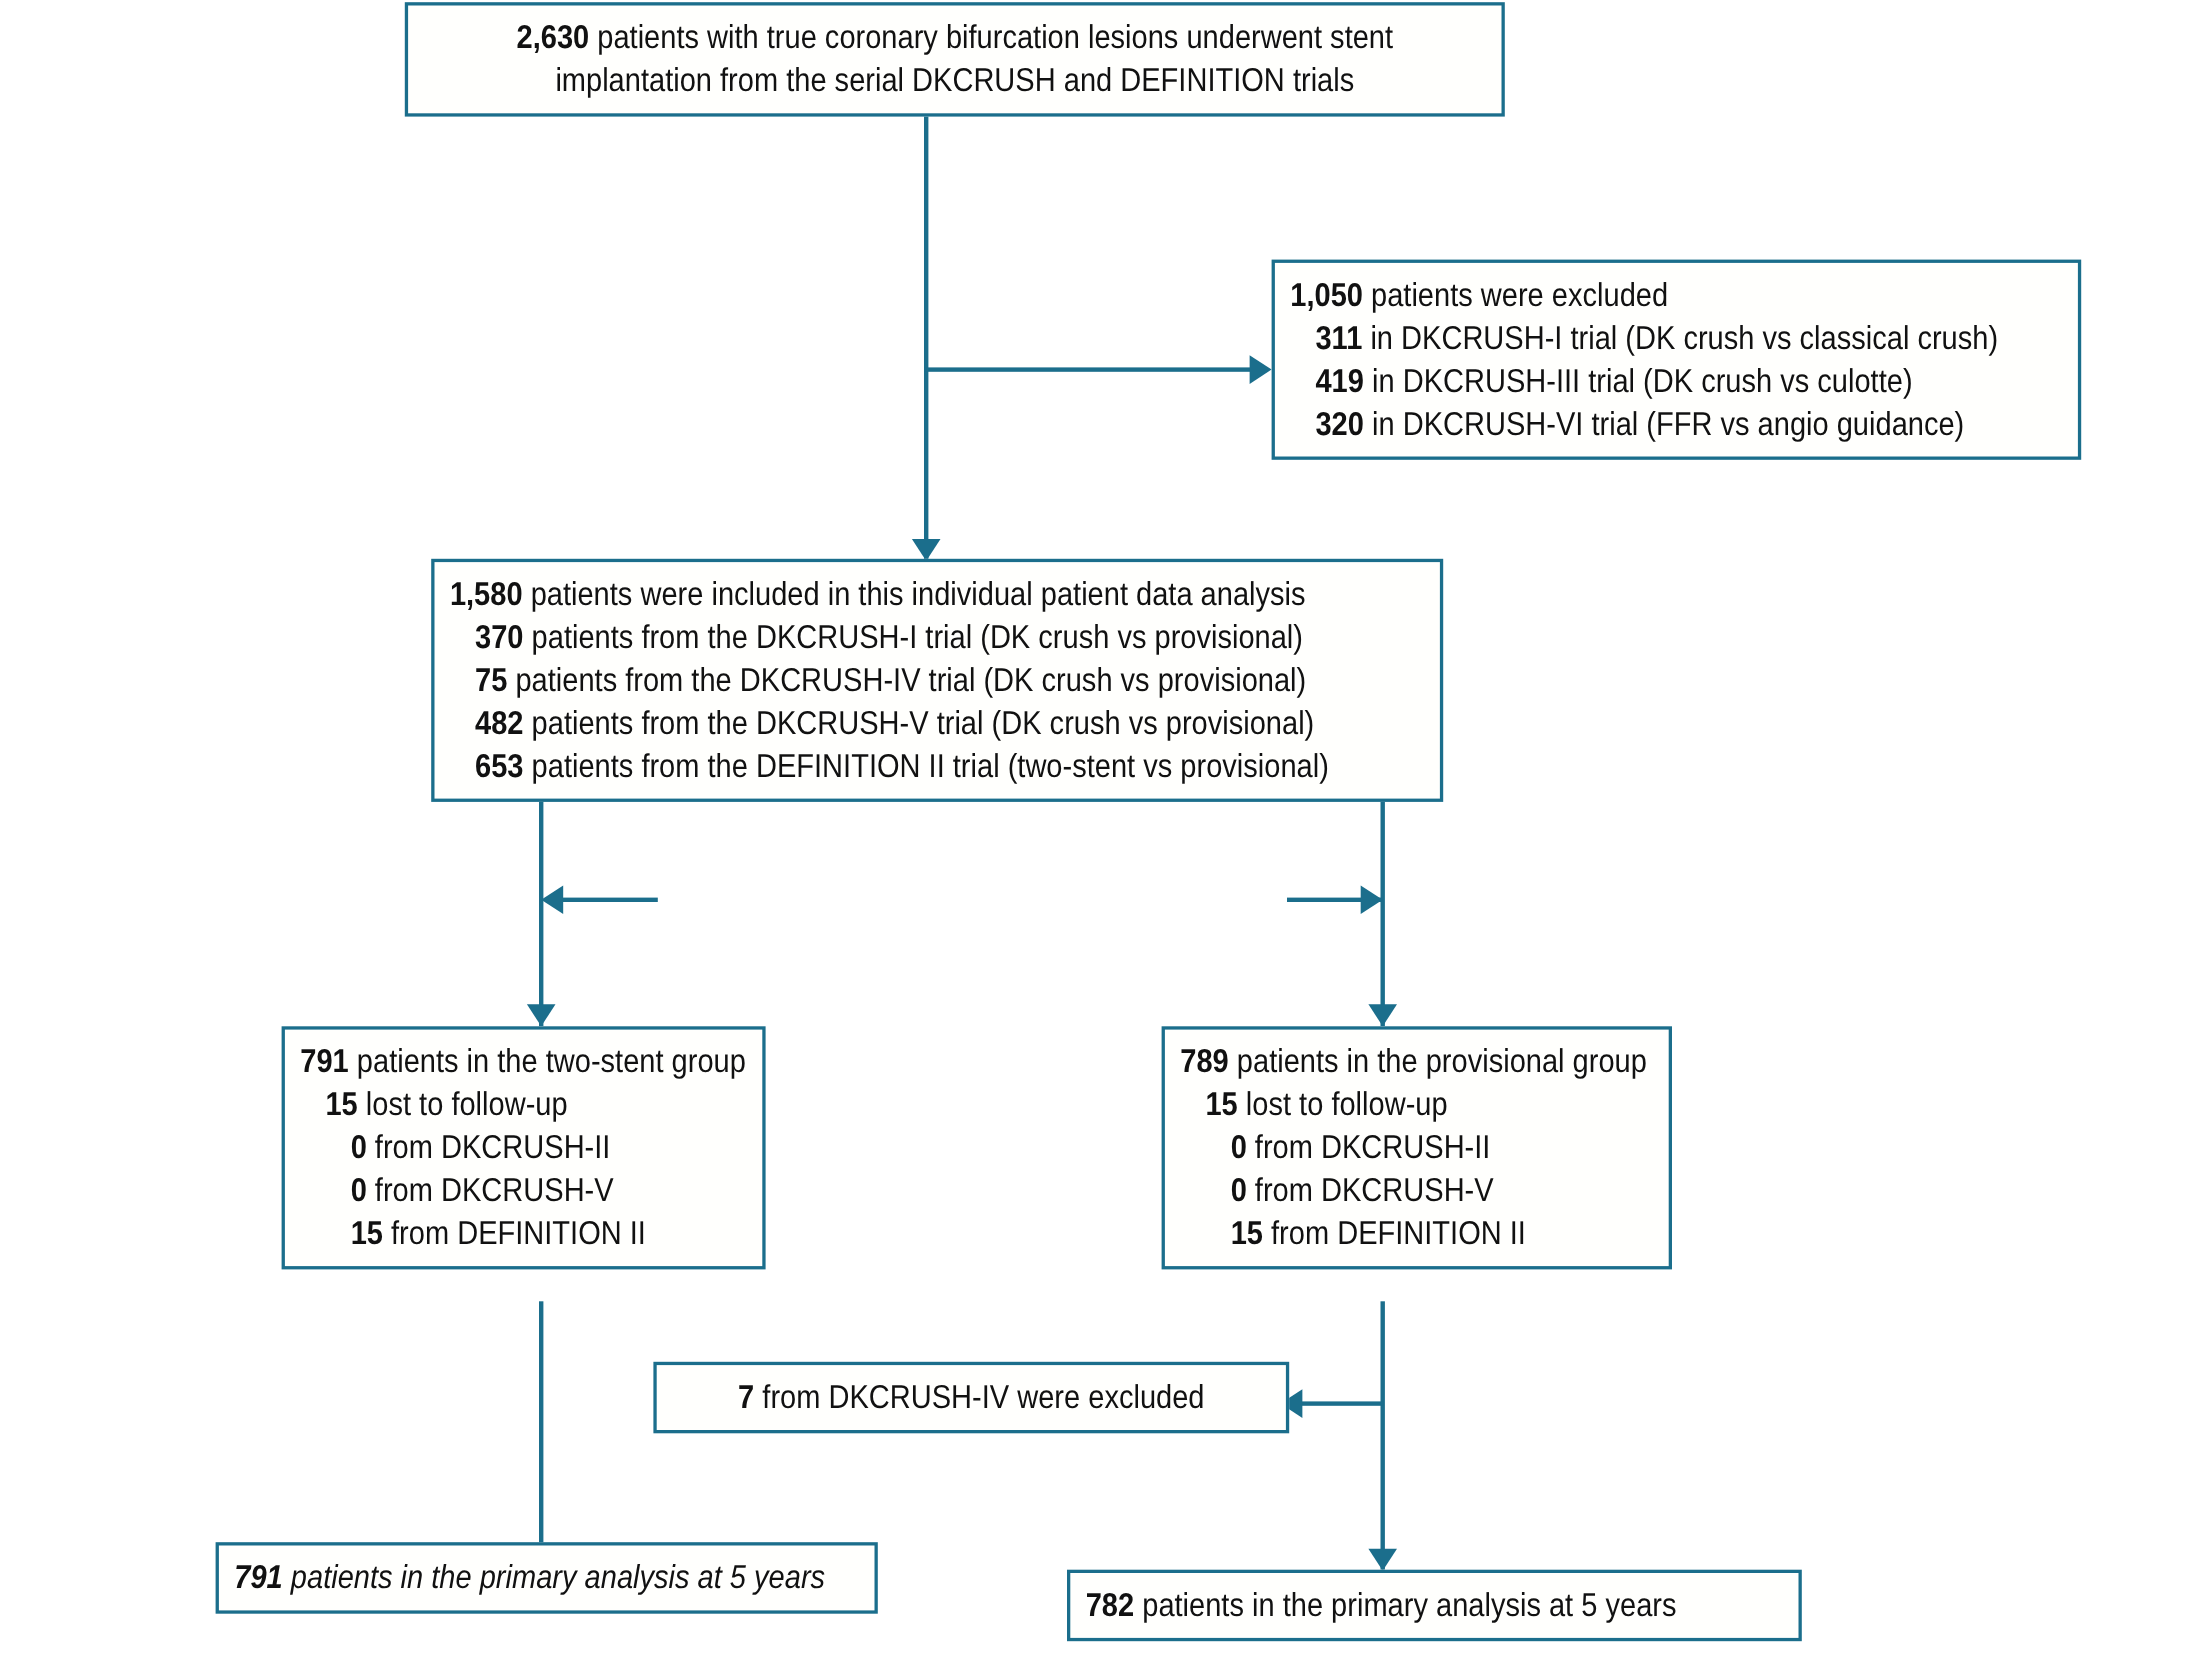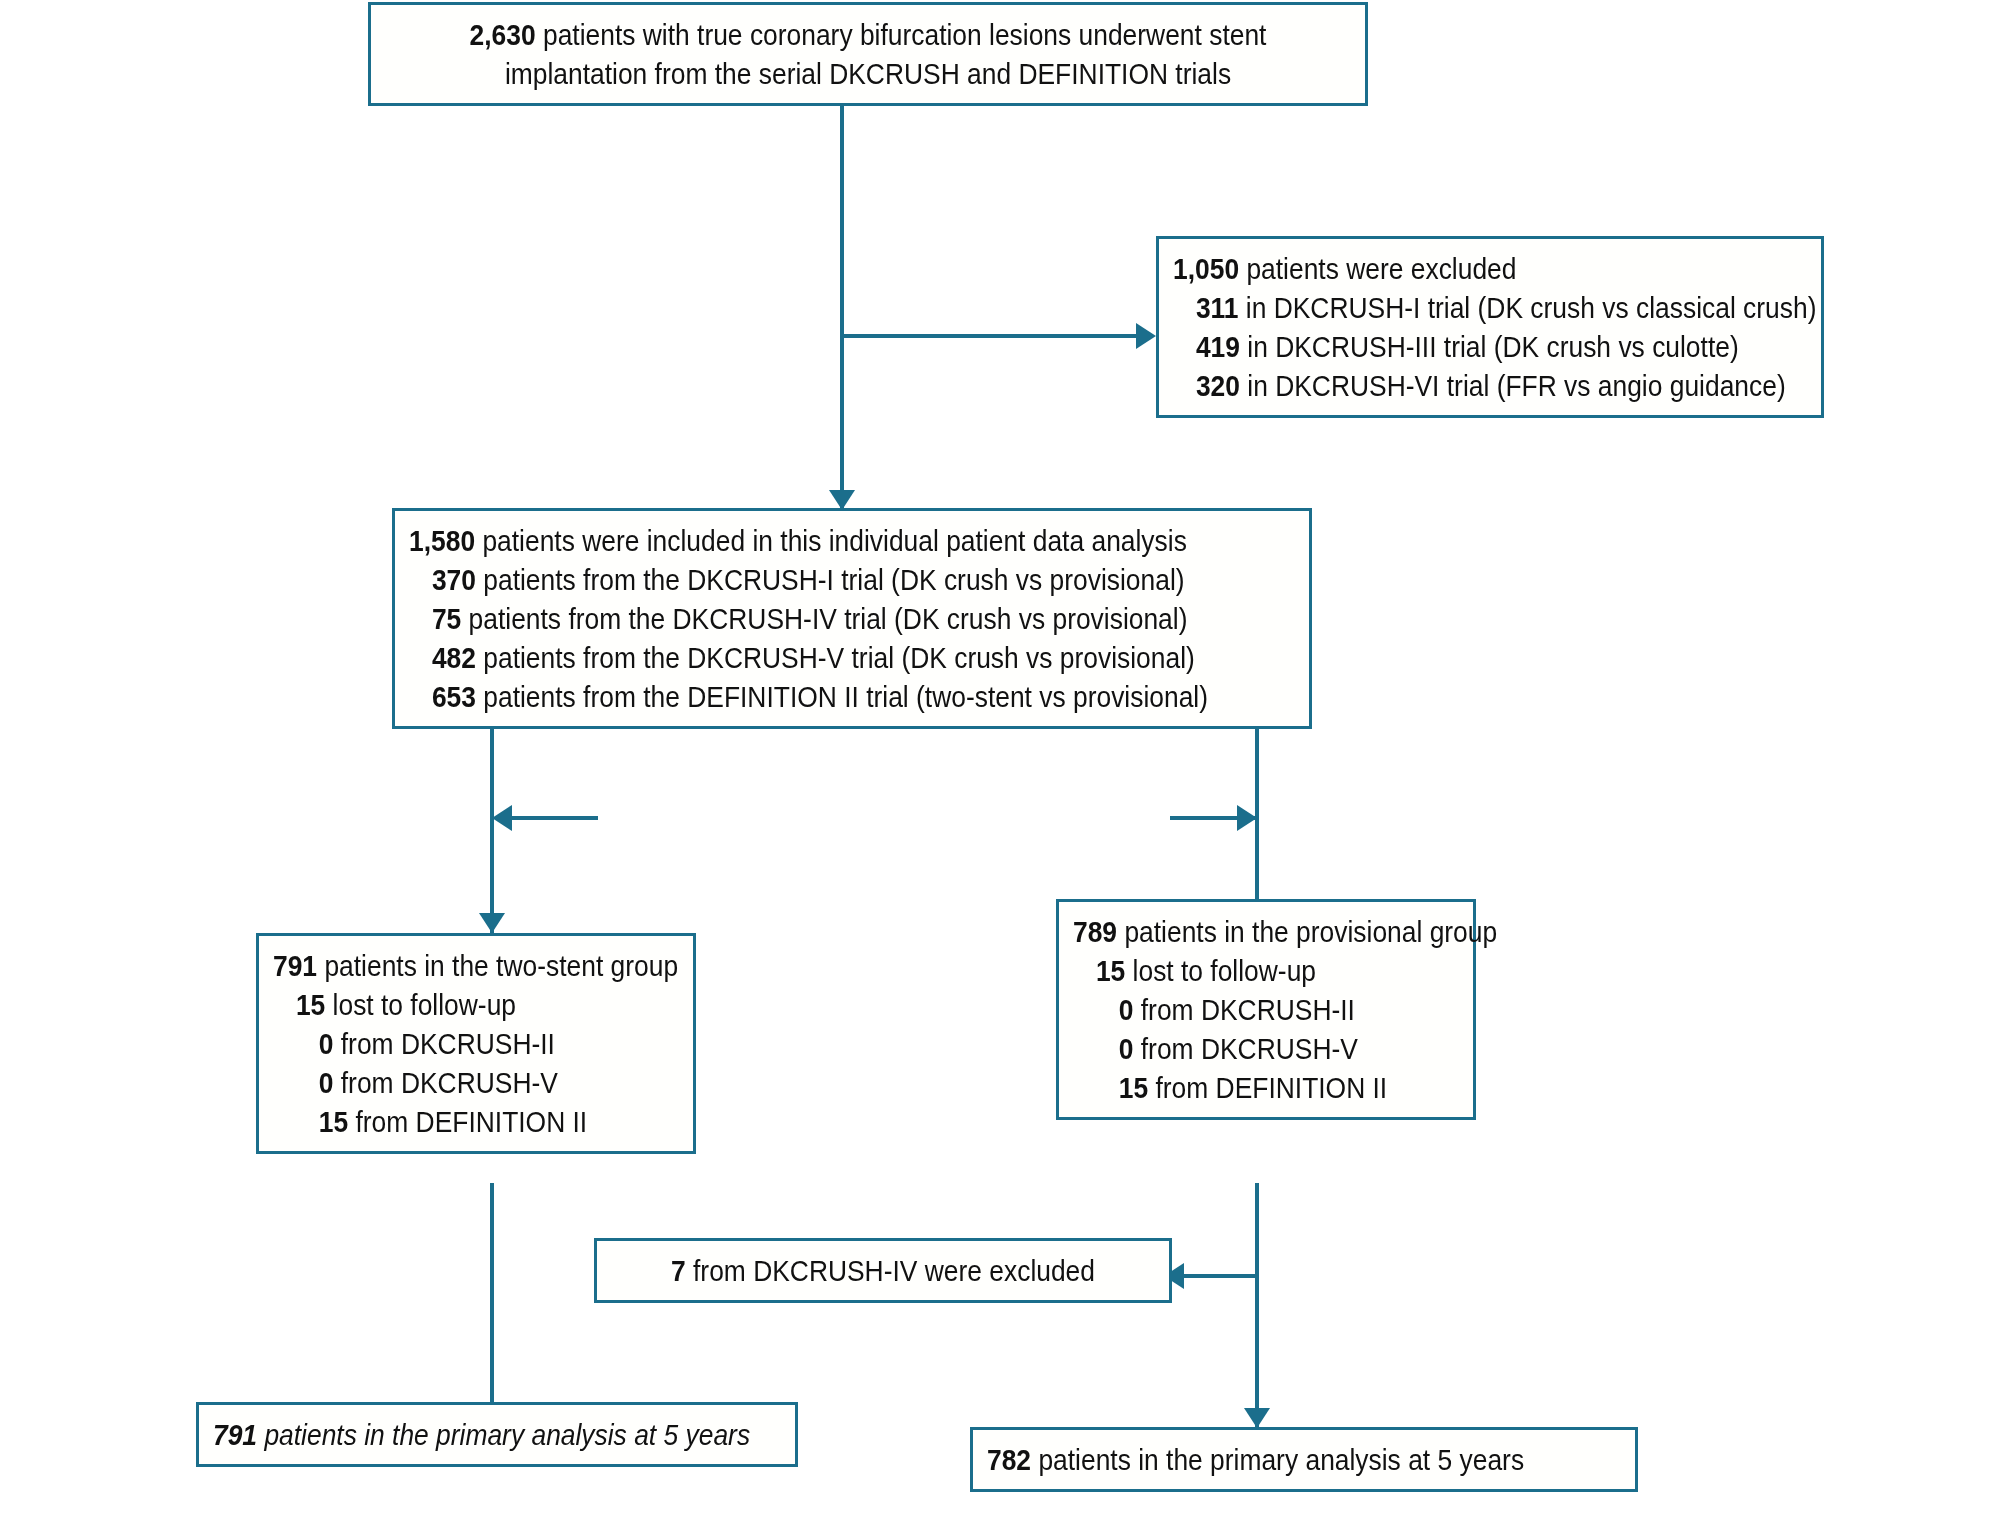--- a/index.html
+++ b/index.html
@@ -67,25 +67,25 @@
     border-left: 20px solid #1b6e8c;
   }
   .arrow-left {
     border-top: 13px solid transparent;
     border-bottom: 13px solid transparent;
     border-right: 20px solid #1b6e8c;
   }
 
   
   #box-top        { left: 368px; top: 2px;    width: 1000px; }
-  #box-excluded   { left: 1156px; top: 236px; width: 668px;  }
+  #box-excluded   { left: 1156px; top: 236px; width: 736px;  }
   #box-included   { left: 392px; top: 508px;  width: 920px;  }
   #box-itt        { left: 594px; top: 783px;  width: 578px;  }
   #box-twostent   { left: 256px; top: 933px;  width: 440px;  }
-  #box-provisional{ left: 1056px; top: 899px; width: 420px;  }
+  #box-provisional{ left: 1056px; top: 933px; width: 464px;  }
   #box-dk4excl    { left: 594px; top: 1238px; width: 578px;  }
   #box-final-left { left: 196px; top: 1402px; width: 602px; font-style: italic;  }
   #box-final-right{ left: 970px; top: 1427px; width: 668px;  }
 
   .indent1 { padding-left: 26px; }
   .indent2 { padding-left: 52px; }
 </style>
 </head>
 <body>
 

